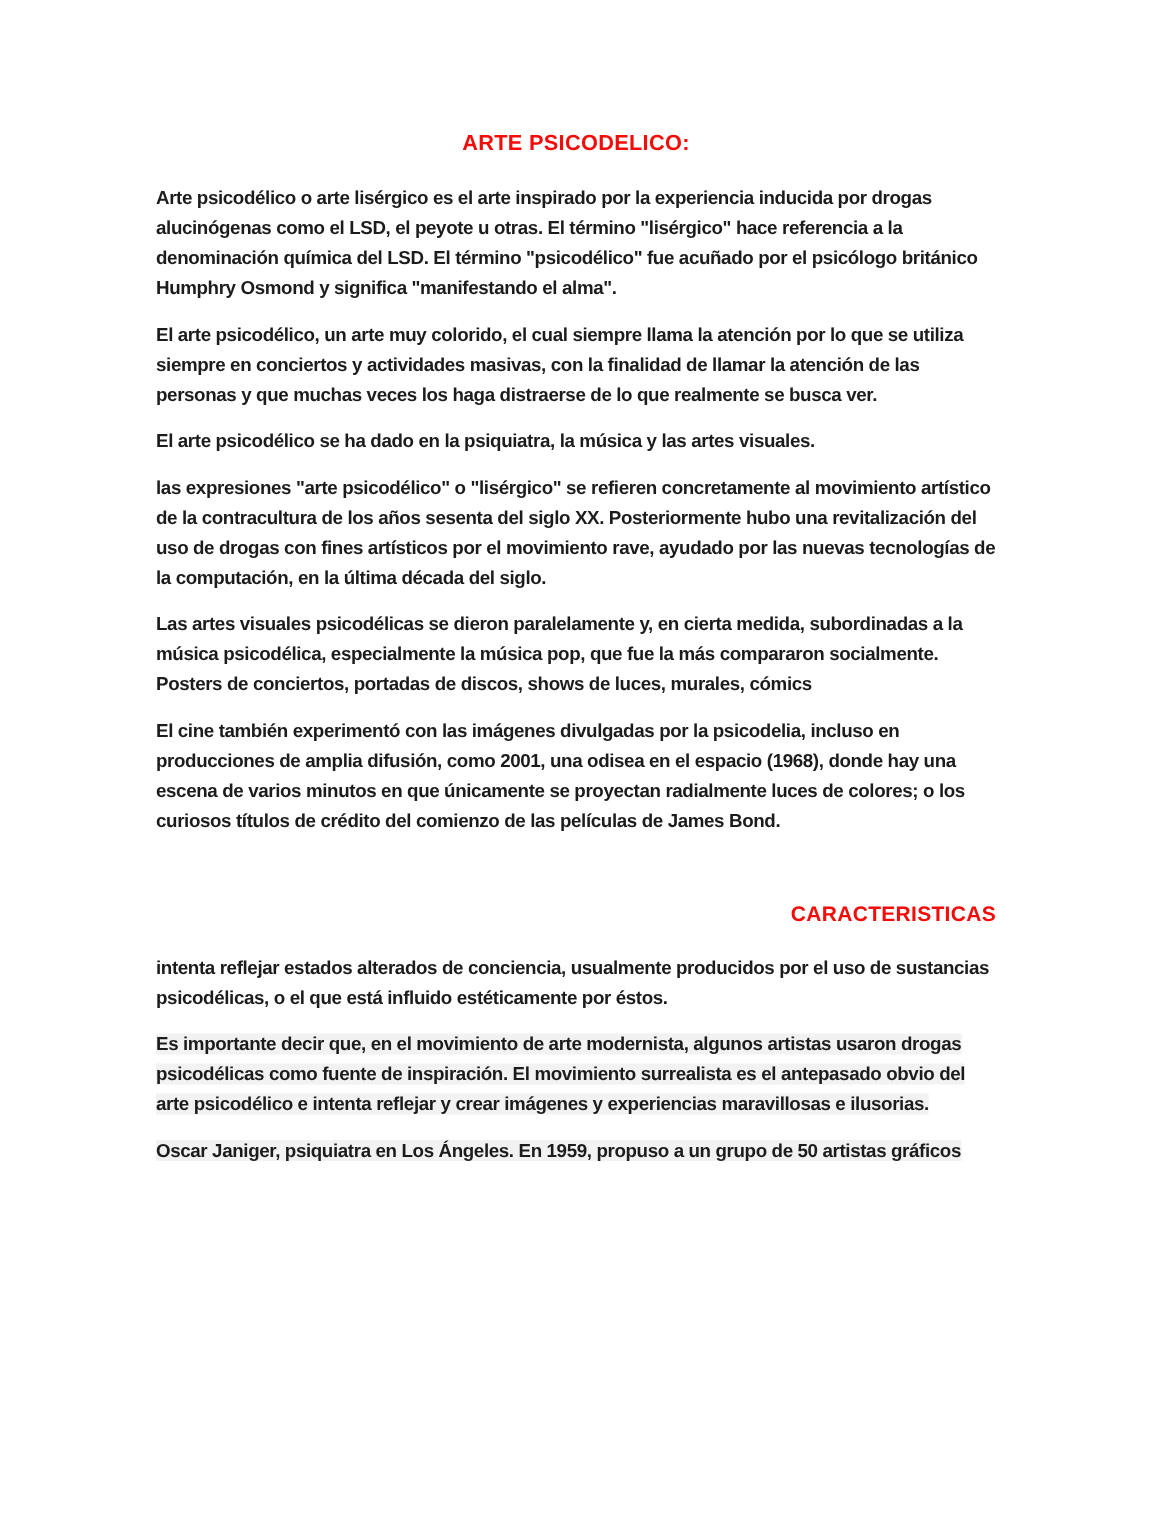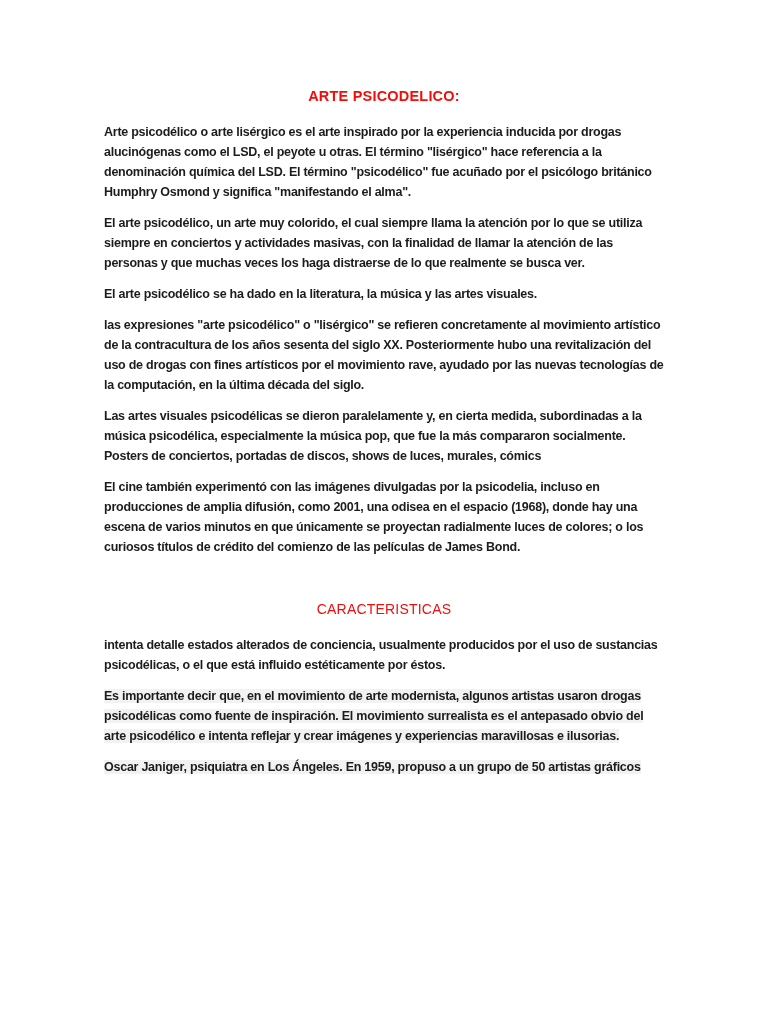--- a/index.html
+++ b/index.html
@@ -33,51 +33,51 @@
     font-size: 12.5px;
     line-height: 20px;
     letter-spacing: -0.25px;
     text-align: left;
   }
   .section-heading {
     margin: 42px 0 16px 0;
     color: #f20d0a;
     font-size: 14px;
     line-height: 20px;
-    font-weight: 400;
+    font-weight: 700;
     letter-spacing: 0.2px;
-    text-align: center;
+    text-align: right;
   }
   .hl {
     background: #f2f2f2;
     -webkit-box-decoration-break: clone;
     box-decoration-break: clone;
   }
 </style>
 </head>
 <body>
 
 <div class="page">
 
   <h1 class="doc-title">ARTE PSICODELICO:</h1>
 
   <p class="para">Arte psicodélico o arte lisérgico es el arte inspirado por la experiencia inducida por drogas alucinógenas como el LSD, el peyote u otras. El término "lisérgico" hace referencia a la denominación química del LSD. El término "psicodélico" fue acuñado por el psicólogo británico Humphry Osmond y significa "manifestando el alma".</p>
 
   <p class="para">El arte psicodélico, un arte muy colorido, el cual siempre llama la atención por lo que se utiliza siempre en conciertos y actividades masivas, con la finalidad de llamar la atención de las personas y que muchas veces los haga distraerse de lo que realmente se busca ver.</p>
 
-  <p class="para">El arte psicodélico se ha dado en la literatura, la música y las artes visuales.</p>
+  <p class="para">El arte psicodélico se ha dado en la psiquiatra, la música y las artes visuales.</p>
 
   <p class="para"> las expresiones "arte psicodélico" o "lisérgico" se refieren concretamente al movimiento artístico de la contracultura de los años sesenta del siglo XX. Posteriormente hubo una revitalización del uso de drogas con fines artísticos por el movimiento rave, ayudado por las nuevas tecnologías de la computación, en la última década del siglo.</p>
 
   <p class="para">Las artes visuales psicodélicas se dieron paralelamente y, en cierta medida, subordinadas a la música psicodélica, especialmente la música pop, que fue la más compararon socialmente. Posters de conciertos, portadas de discos, shows de luces, murales, cómics</p>
 
   <p class="para">El cine también experimentó con las imágenes divulgadas por la psicodelia, incluso en producciones de amplia difusión, como 2001, una odisea en el espacio (1968), donde hay una escena de varios minutos en que únicamente se proyectan radialmente luces de colores; o los curiosos títulos de crédito del comienzo de las películas de James Bond.</p>
 
   <h2 class="section-heading">CARACTERISTICAS</h2>
 
 
-  <p class="para"> intenta detalle estados alterados de conciencia, usualmente producidos por el uso de sustancias psicodélicas, o el que está influido estéticamente por éstos.</p>
+  <p class="para"> intenta reflejar estados alterados de conciencia, usualmente producidos por el uso de sustancias psicodélicas, o el que está influido estéticamente por éstos.</p>
 
   <p class="para"><span class="hl">Es importante decir que, en el movimiento de arte modernista, algunos artistas usaron drogas psicodélicas como fuente de inspiración. El movimiento surrealista es el antepasado obvio del arte psicodélico e intenta reflejar y crear imágenes y experiencias maravillosas e ilusorias.</span></p>
 
   <p class="para"><span class="hl">Oscar Janiger, psiquiatra en Los Ángeles. En 1959, propuso a un grupo de 50 artistas gráficos que primero debían pintar sin la influencia de las drogas psicodélicas, y luego pintar bajo la influencia del LSD. Janiger y los artistas compararon estas pinturas. Estos casi uniformemente informan que el LSD ha contribuido a su creatividad.</span></p>
 
 </div>
 
 </body></html>

